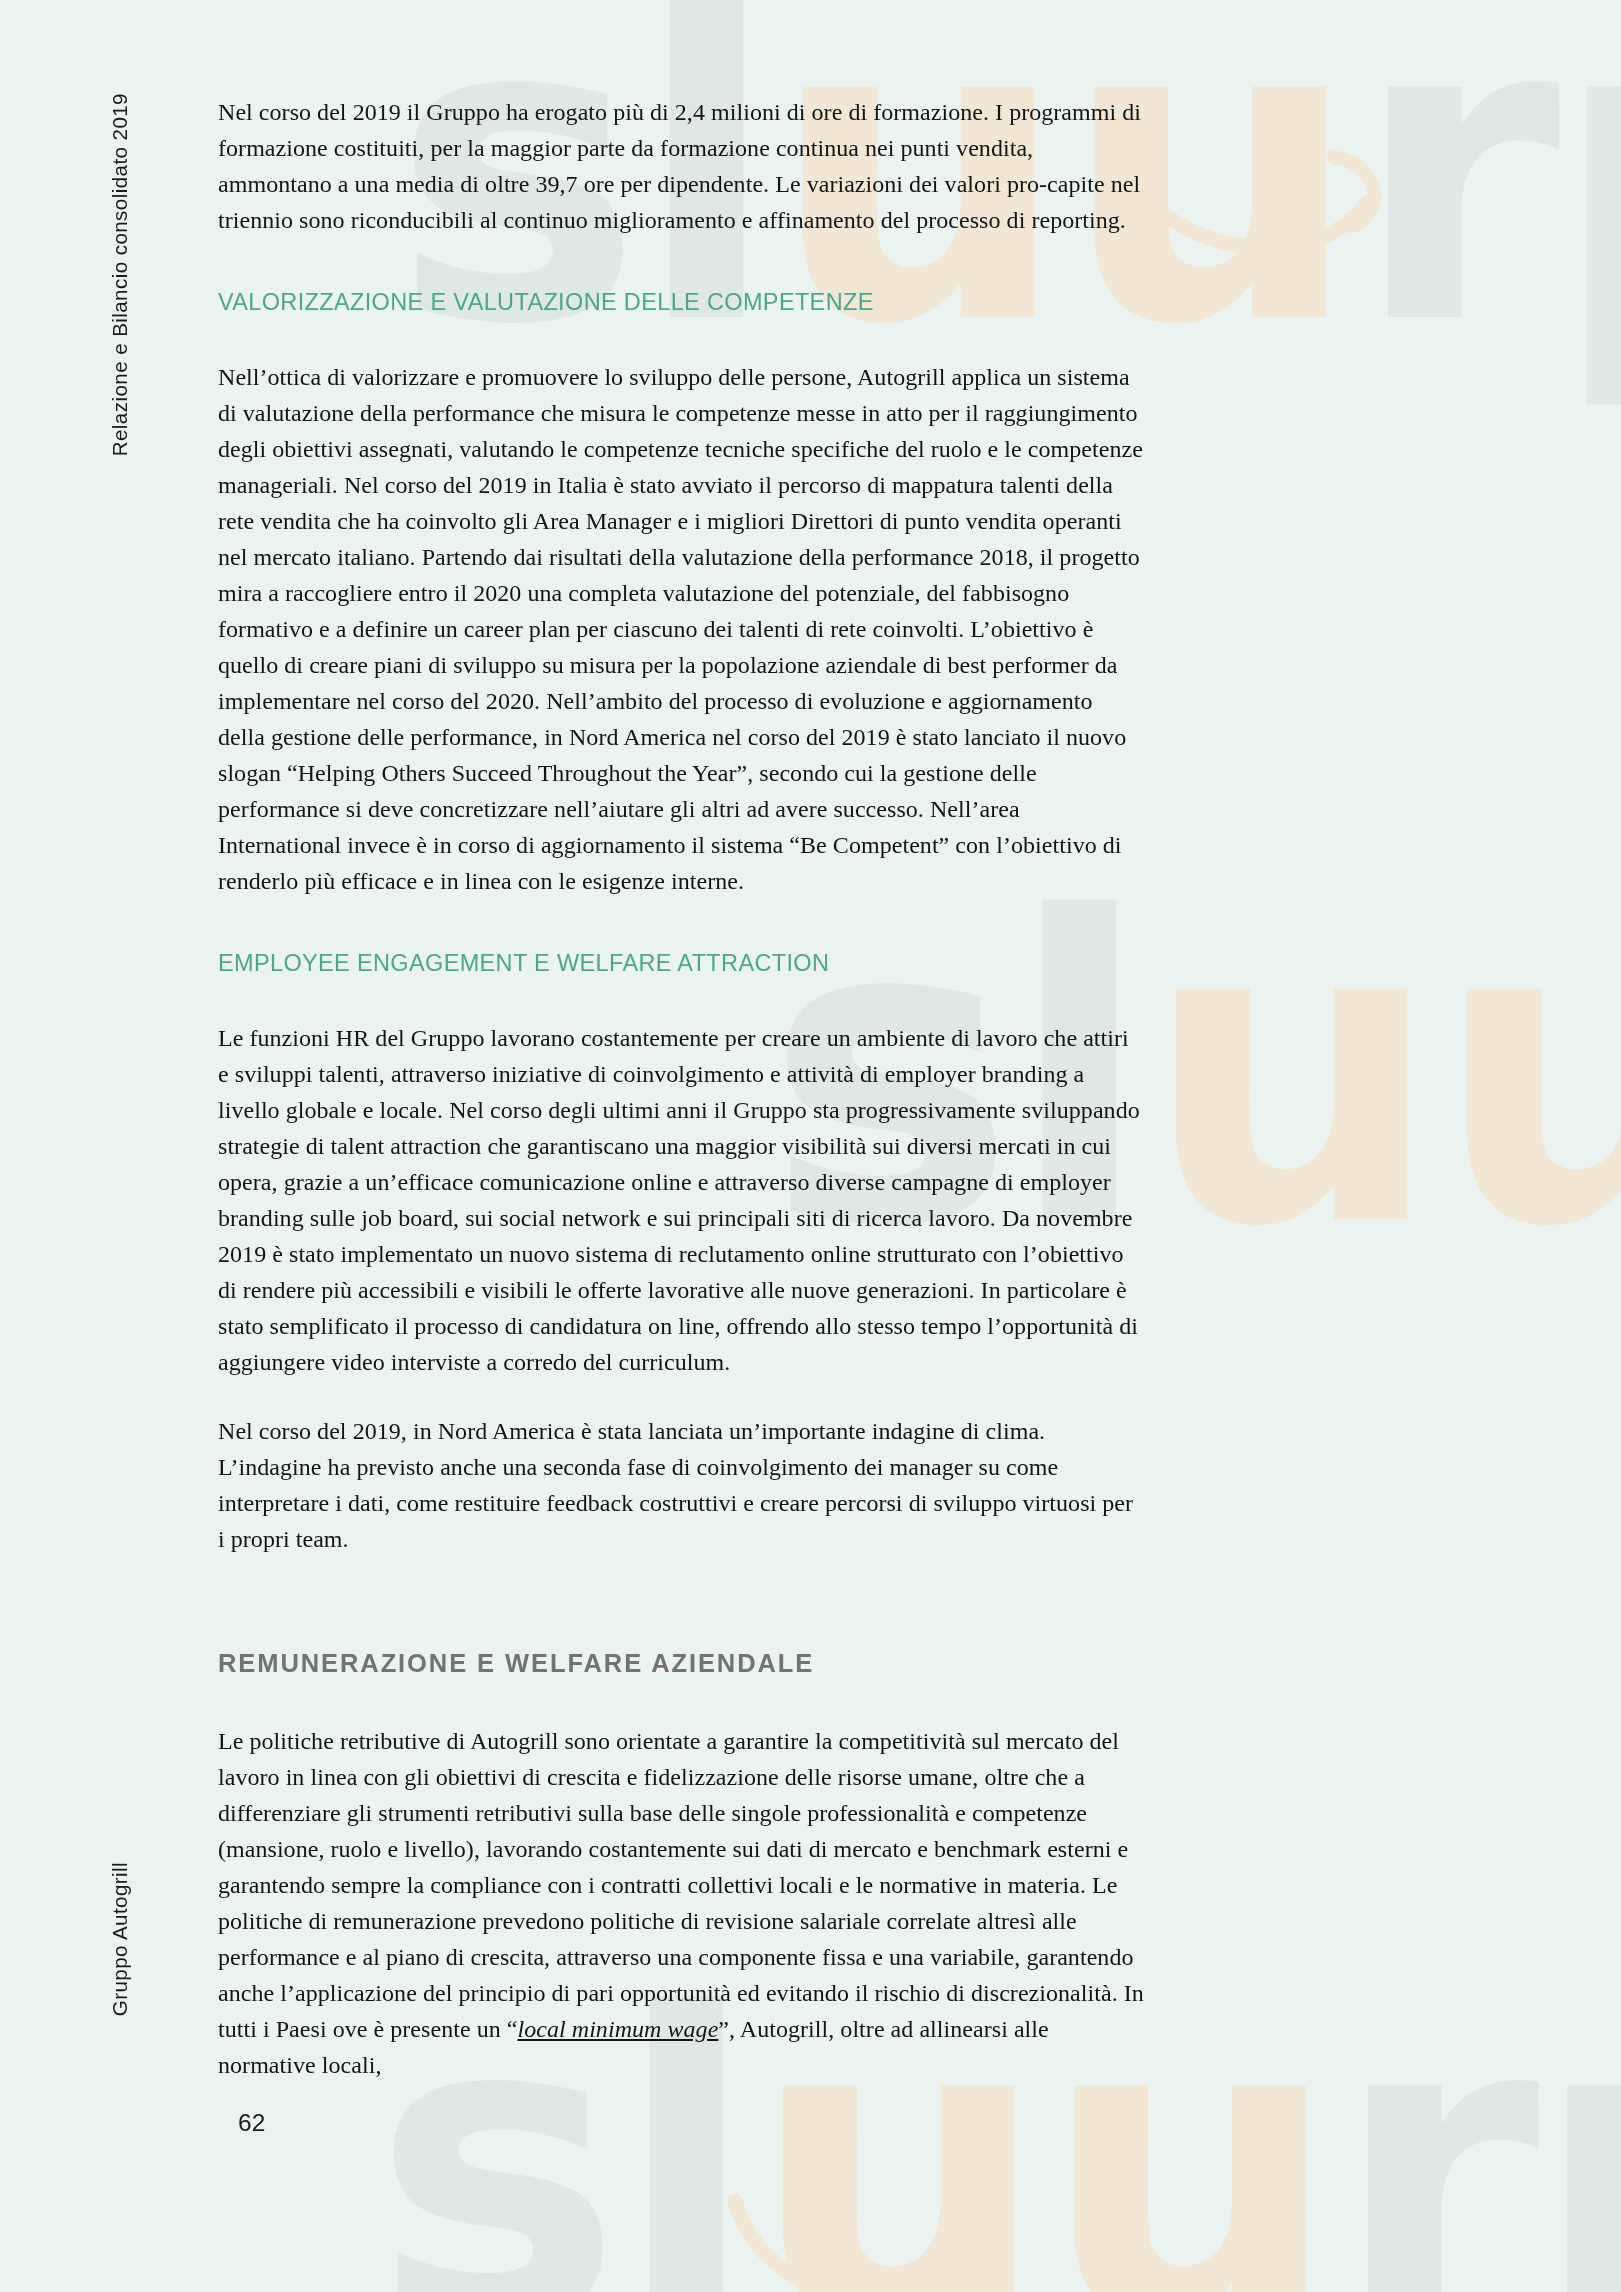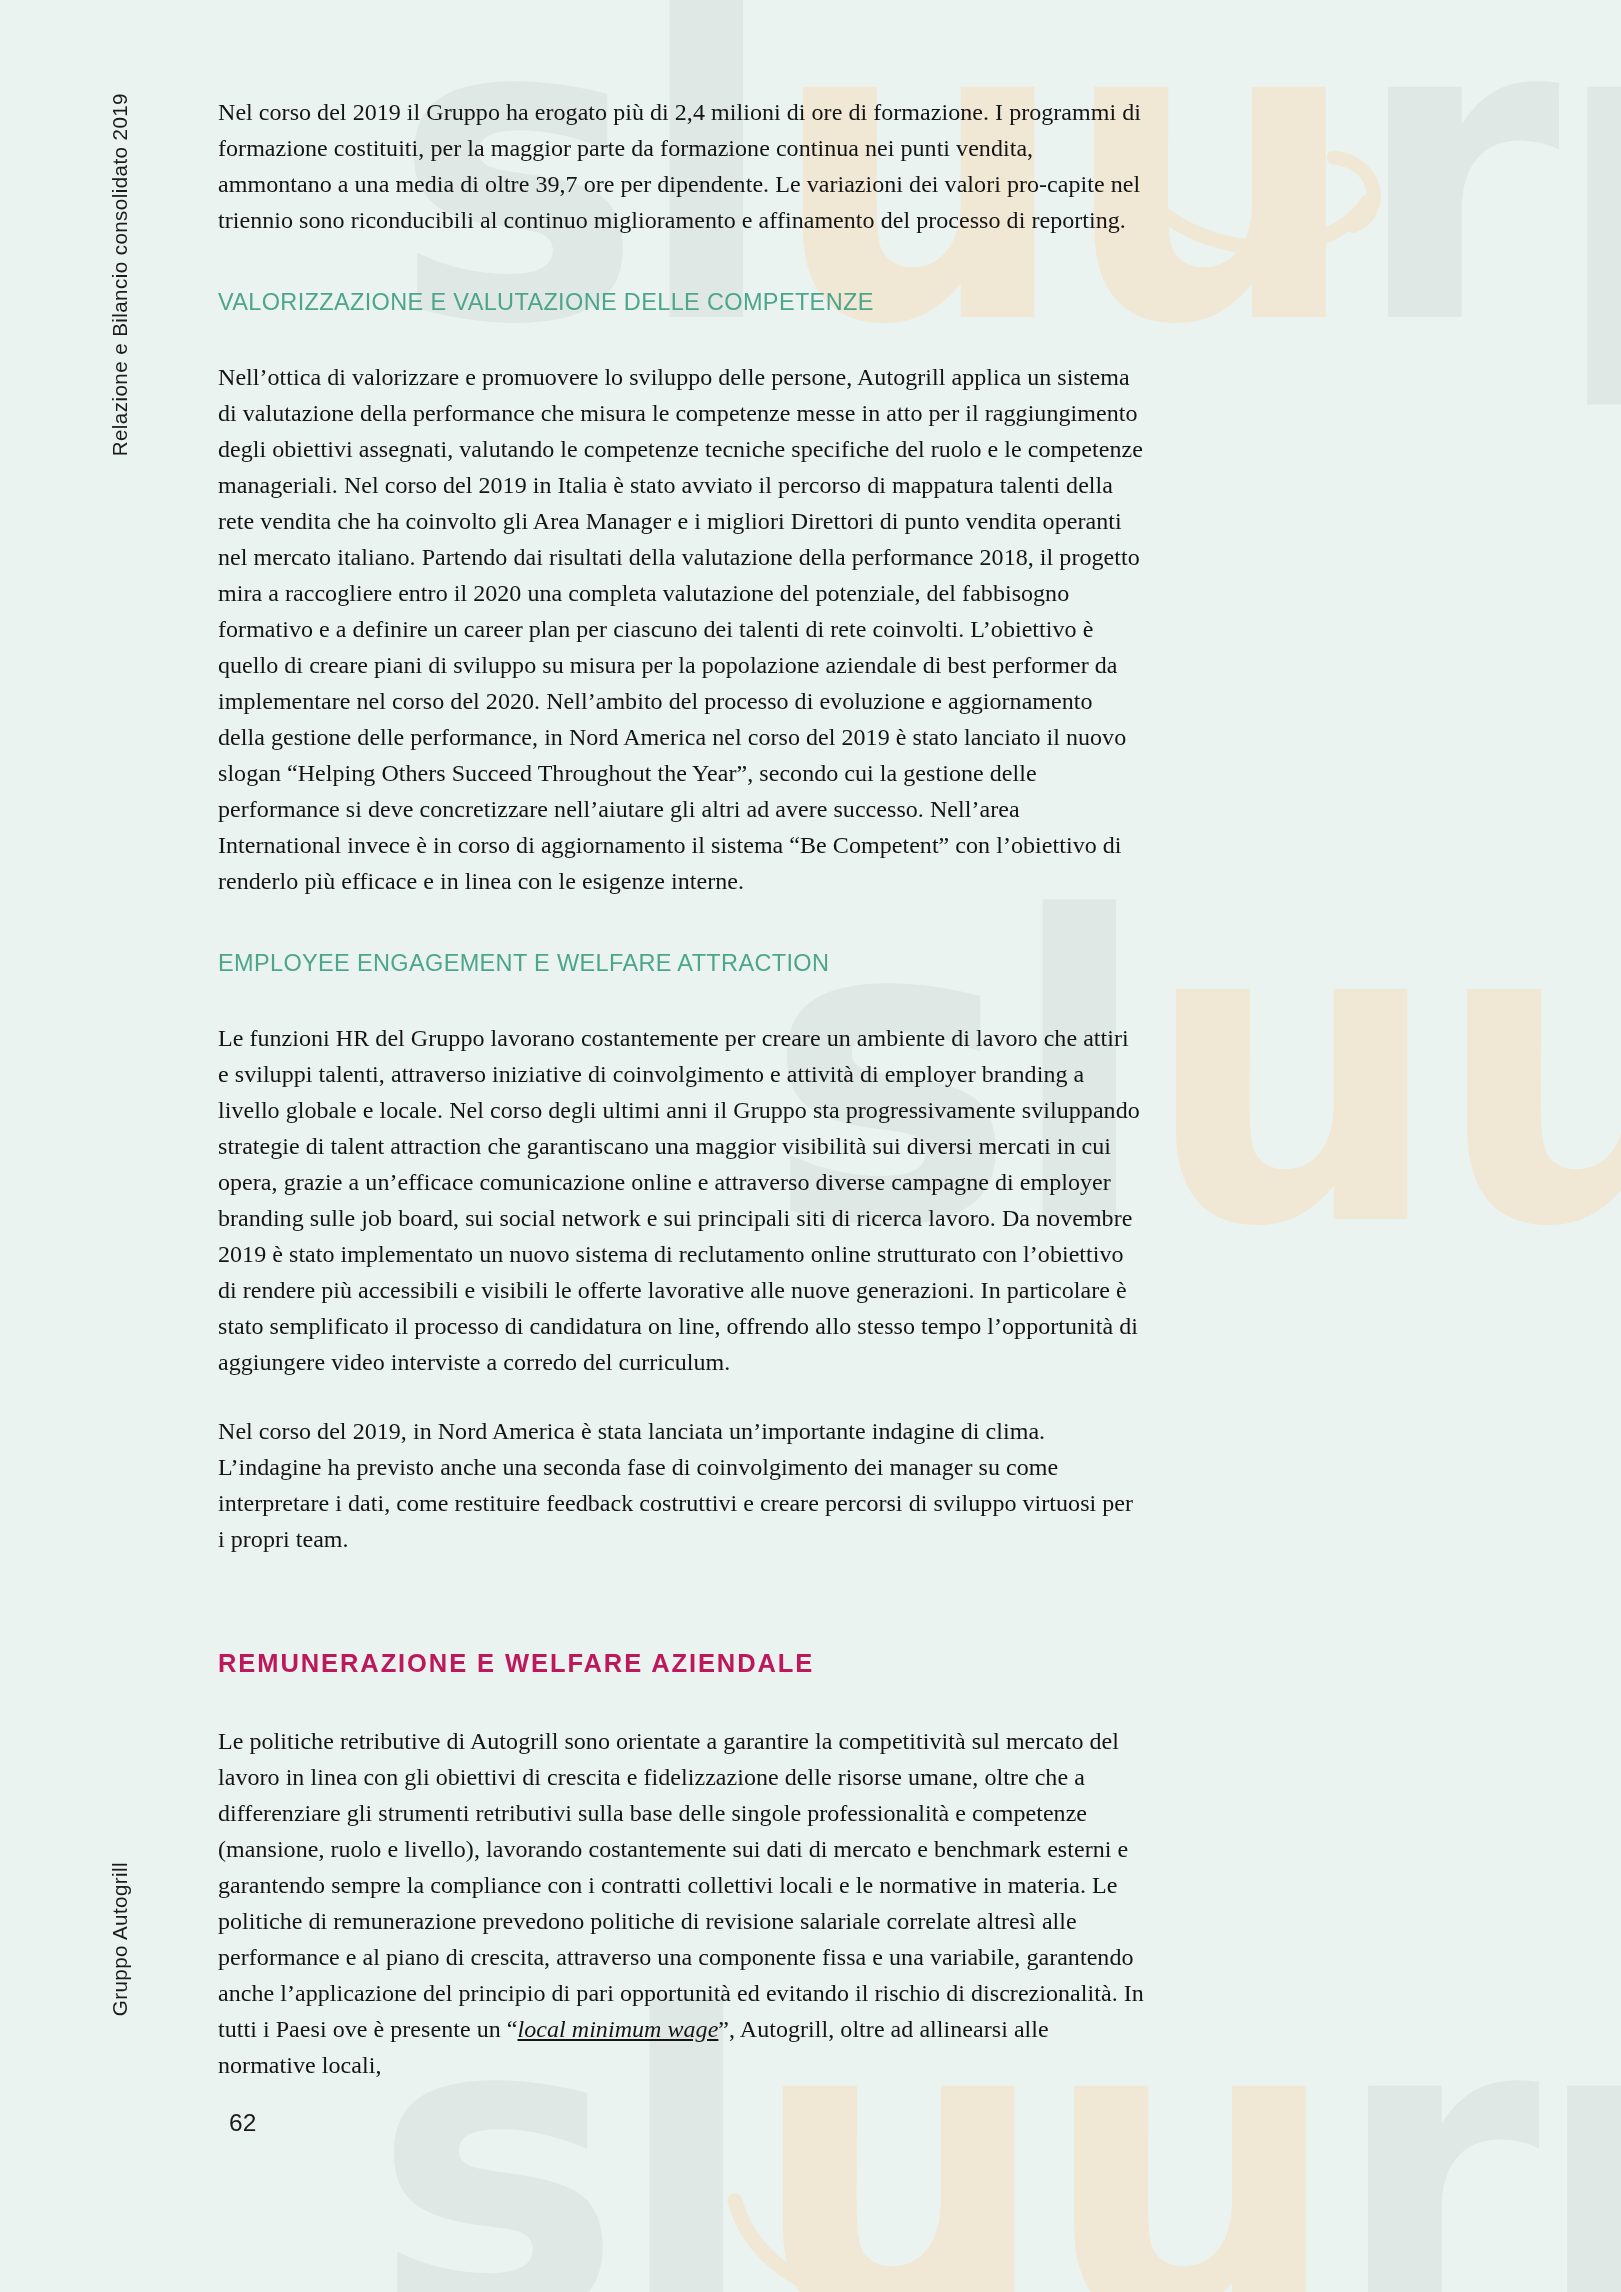--- a/index.html
+++ b/index.html
@@ -126,21 +126,21 @@
     color: #4da58c;
     text-transform: none;
   }
 
   h2.sec-head-strong {
     margin: 92px 0 45px 0;
     font-family: "Liberation Sans", "DejaVu Sans", sans-serif;
     font-size: 25.5px;
     font-weight: 700;
     letter-spacing: 0.075em;
-    color: #be185d;
+    color: #737373;
   }
 
   em.it { font-style: italic; text-decoration: underline; }
 
   
   .gri-block {
     position: absolute;
     left: 1076px;
     top: 1631px;
     display: flex;
@@ -166,21 +166,21 @@
   }
   .gri-text {
     font-size: 22.5px;
     line-height: 32px;
     max-width: 147px;
   }
 
   
   .page-number {
     position: absolute;
-    left: 229px;
+    left: 238px;
     top: 2109px;
     font-family: "Liberation Sans", "DejaVu Sans", sans-serif;
     font-size: 24.5px;
     color: #1b1b1b;
     z-index: 3;
   }
 </style>
 </head>
 <body>
 

